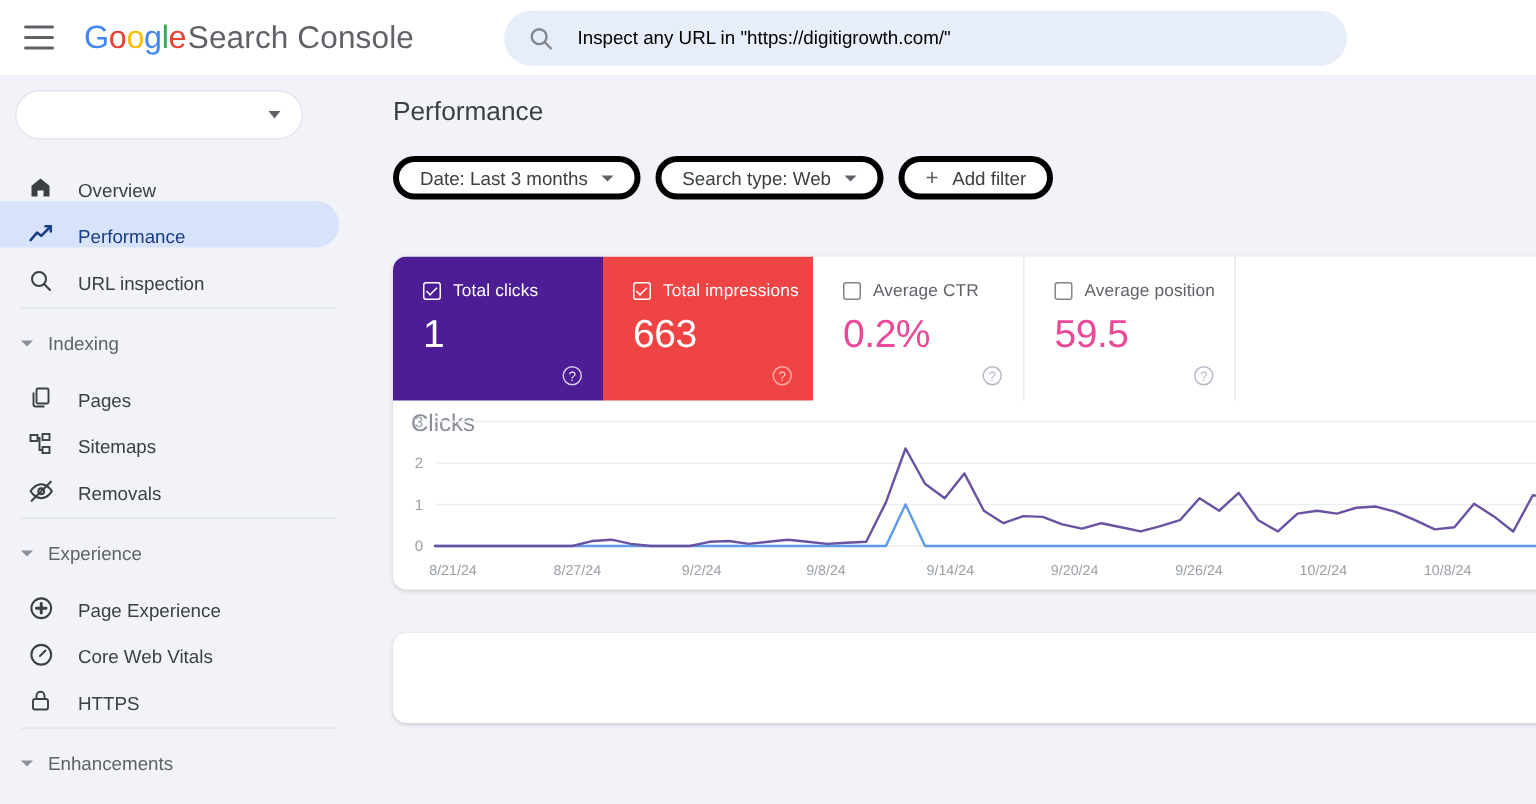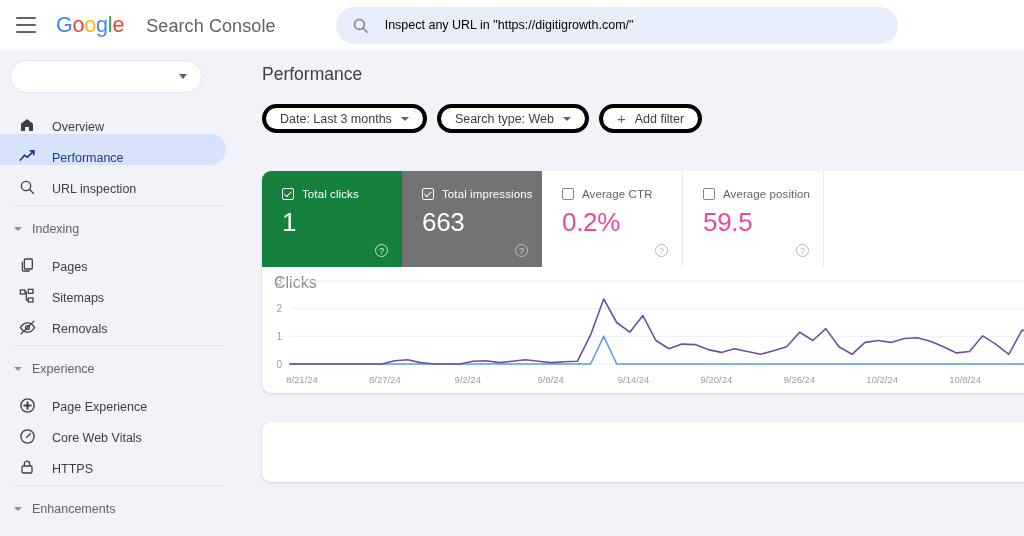--- a/index.html
+++ b/index.html
@@ -26,21 +26,21 @@
     cursor: pointer;
   }
   .hamburger span { display: block; height: 2px; width: 20px; background: #5f6368; border-radius: 1px; }
 
   .brand { display: flex; align-items: baseline; font-size: 21px; letter-spacing: .1px; }
   .g-logo { font-size: 21.5px; letter-spacing: -.2px; }
   .g-logo .b { color: #4285F4; }
   .g-logo .r { color: #EA4335; }
   .g-logo .y { color: #FBBC05; }
   .g-logo .g { color: #34A853; }
-  .brand-rest { color: #5f6368; margin-left: 22px; font-size: 18px; }
+  .brand-rest { color: #5f6368; margin-left: 1px; font-size: 21px; }
 
   .searchwrap {
     margin-left: 60px;
     width: 562px; height: 37px;
     background: #e8eef9;
     border-radius: 20px;
     display: flex; align-items: center;
     padding: 0 16px;
     cursor: text;
   }
@@ -147,22 +147,22 @@
     overflow: hidden;
   }
   .metrics { display: flex; height: 96px; }
   .metric {
     position: relative;
     width: 140px; flex: 0 0 140px;
     padding: 17px 0 0 20px;
     border-right: 1px solid #e7eaf0;
     cursor: pointer;
   }
-  .metric.m-clicks { background: #15803d; border-right: none; }
-  .metric.m-impr   { background: #737373; border-right: none; }
+  .metric.m-clicks { background: #4c1d95; border-right: none; }
+  .metric.m-impr   { background: #ef4444; border-right: none; }
   .metric.wide { width: 141px; flex: 0 0 141px; }
   .m-head { display: flex; align-items: center; gap: 8px; }
   .cb {
     width: 12px; height: 12px; border-radius: 2px;
     border: 1.6px solid #80868b;
     display: flex; align-items: center; justify-content: center;
     flex: 0 0 12px;
   }
   .cb.on { border-color: #fff; }
   .cb.on:after {

